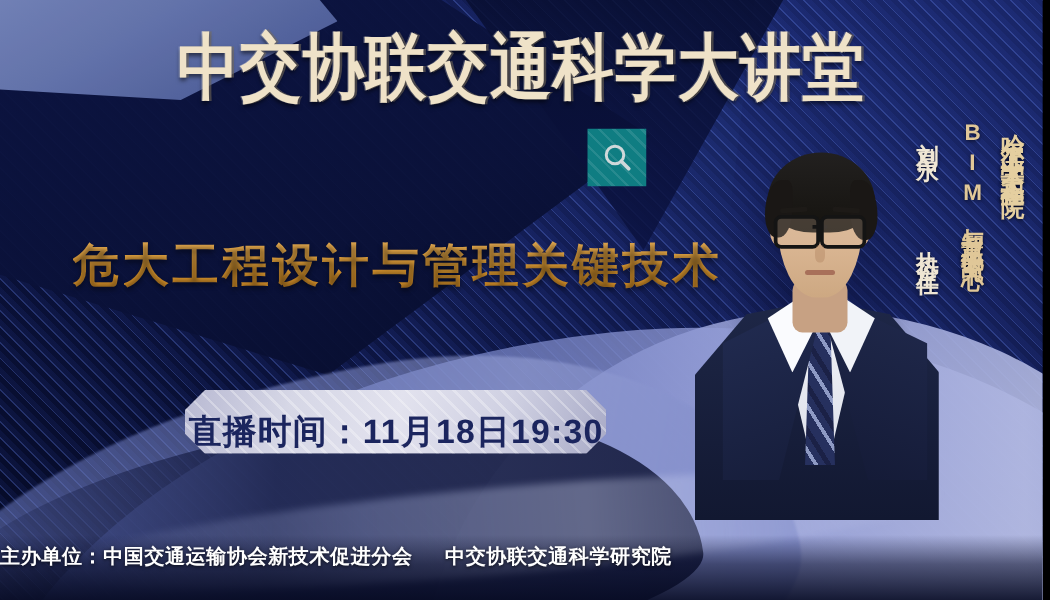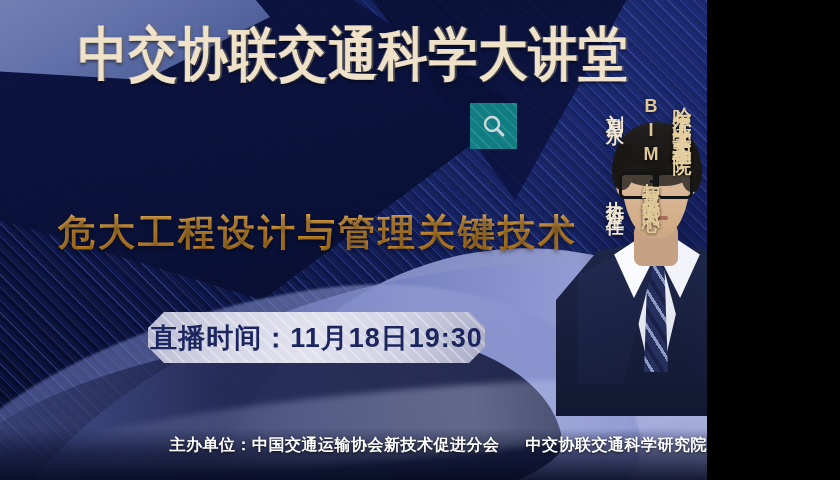--- a/index.html
+++ b/index.html
@@ -1,20 +1,20 @@
 <!DOCTYPE html>
 <html><head>
 <meta charset="utf-8">
 <style>
   html,body{margin:0;padding:0;background:#000;}
   body{font-family:"Liberation Sans","DejaVu Sans",sans-serif;}
 
   #poster{
     position:relative;
-    width:707px;height:480px;
+    width:834px;height:480px;
     overflow:hidden;
     background:#0a1038;
   }
 
   
   .bg-base{
     position:absolute;inset:0;
     background:
       radial-gradient(120% 90% at 78% 18%, #1b2a6b 0%, #121c52 35%, #0a1138 70%, #060b28 100%);
   }
@@ -164,49 +164,48 @@
   .topic{
     position:absolute;left:58px;top:188px;
     font-size:37px;font-weight:bold;
     letter-spacing:3px;
     color:#d79a3c;
     background:linear-gradient(180deg,#e8b05a 0%,#d7952f 55%,#c98422 100%);
     -webkit-background-clip:text;background-clip:text;
     -webkit-text-fill-color:transparent;
     text-shadow:0 2px 4px rgba(0,0,0,.45);
     white-space:nowrap;
-    margin-top:20px;
   }
 
   
   .time-pill{
     position:absolute;left:148px;top:312px;
     width:337px;height:51px;
     background:linear-gradient(105deg,#b8b9d2 0%,#d6d7e6 25%,#e2e2ee 50%,#cfd0e2 75%,#a9abc7 100%);
     clip-path:polygon(16px 0,calc(100% - 16px) 0,100% 16px,100% calc(100% - 16px),calc(100% - 16px) 100%,16px 100%,0 calc(100% - 16px),0 16px);
-    display:flex;align-items:center;justify-content:center;
+    display:flex;align-items:flex-end;justify-content:center;
     box-shadow:0 0 18px rgba(150,160,220,.35);
   }
   .time-pill::after{
     content:"";position:absolute;inset:0;
     background:repeating-linear-gradient(45deg,
       rgba(255,255,255,0) 0 7px,
       rgba(255,255,255,.30) 7px 9px);
     pointer-events:none;
   }
   .time-text{
     position:relative;z-index:3;
     color:#1b255e;font-size:27px;font-weight:bold;
     letter-spacing:1px;white-space:nowrap;
   }
 
   
   .footer{
     position:absolute;left:0;right:0;bottom:24px;
-    text-align:right;
+    text-align:left;
     color:#ffffff;font-size:16px;font-weight:bold;
     letter-spacing:.5px;
     text-shadow:0 1px 3px rgba(0,0,0,.75);
     white-space:nowrap;
   }
   .footer .gap{display:inline-block;width:26px;}
 
   
   .portrait{
     position:absolute;left:556px;top:86px;

